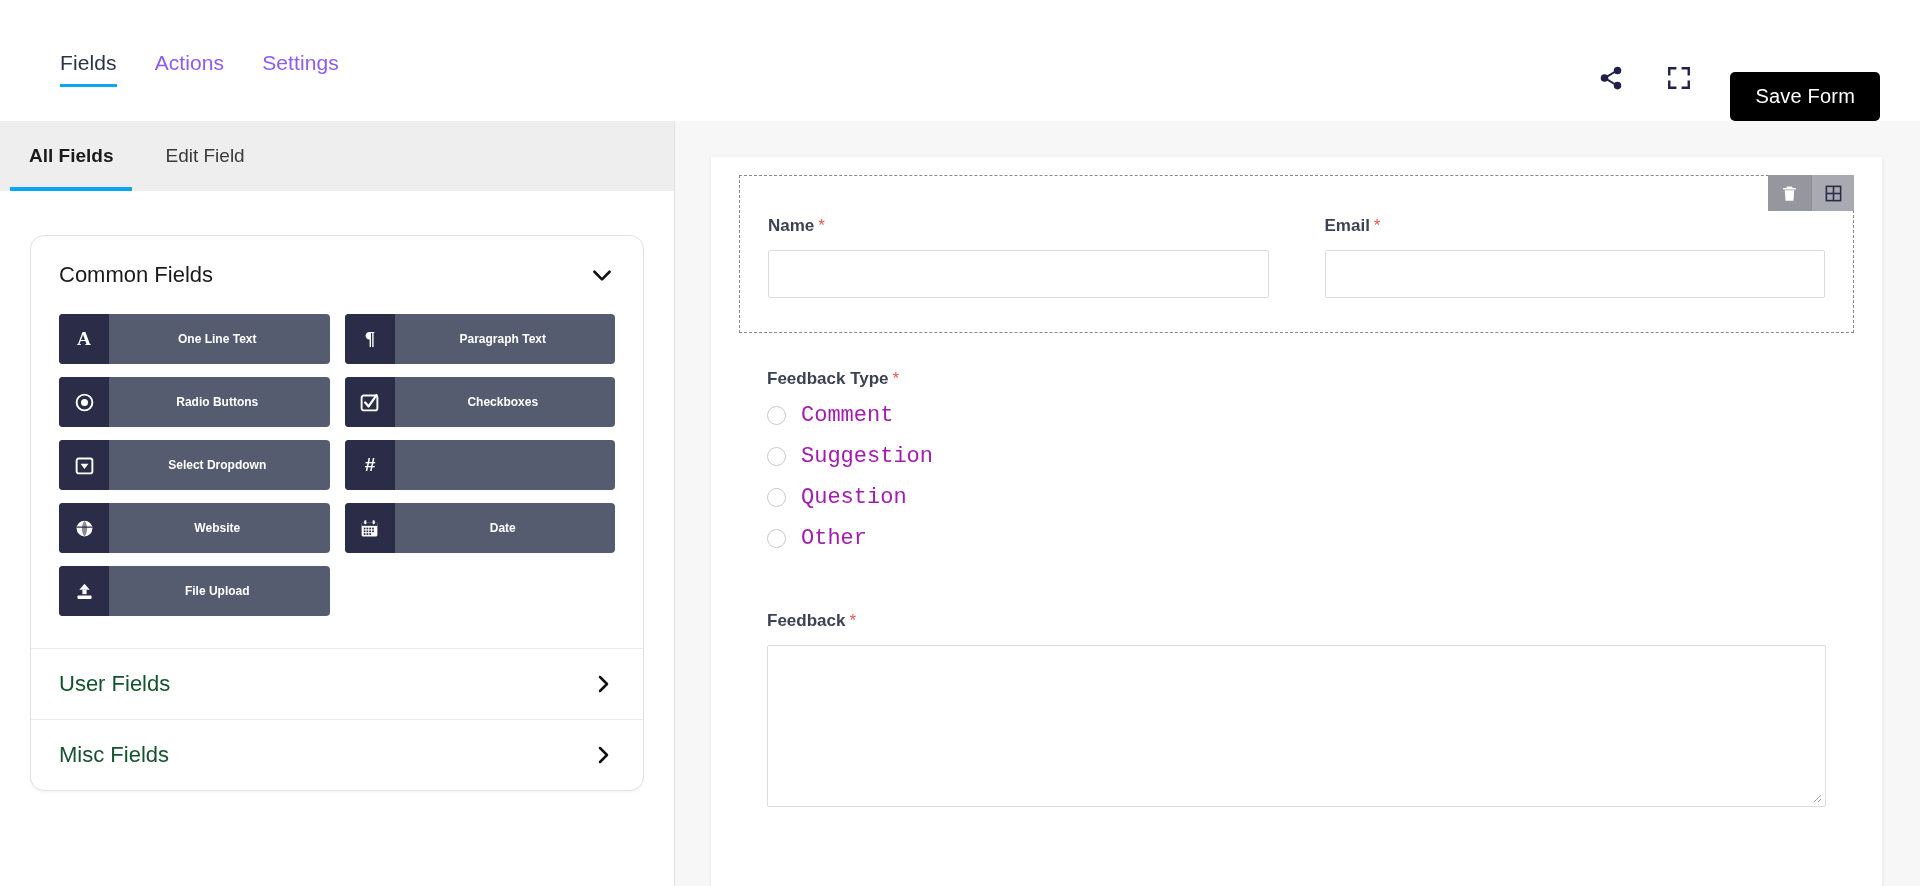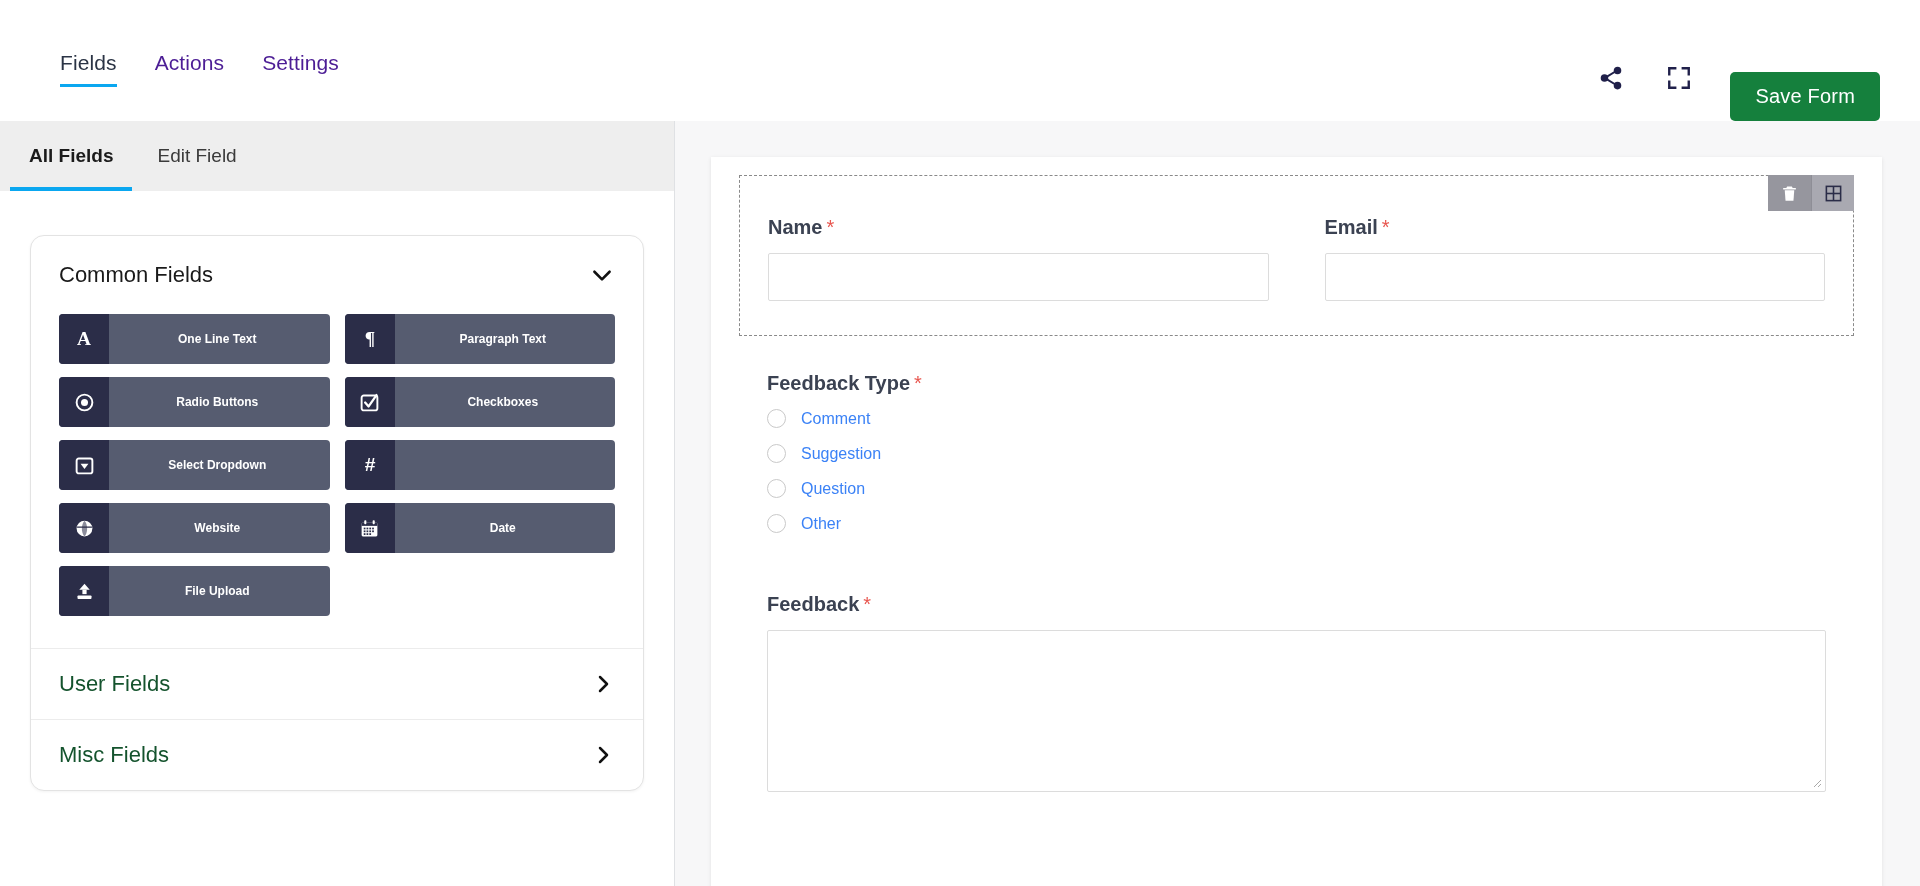--- a/index.html
+++ b/index.html
@@ -15,21 +15,21 @@
     height: 121px;
     background: #ffffff;
     display: flex;
     align-items: flex-end;
     padding: 0 40px 0 60px;
     position: relative;
   }
   .main-tabs { display: flex; align-items: flex-end; gap: 38px; height: 100%; padding-bottom: 34px; }
   .main-tab {
     font-size: 21px;
-    color: #4c1d95;
+    color: #8b5cf6;
     cursor: pointer;
     padding-bottom: 12px;
     position: relative;
     letter-spacing: .1px;
   }
   .main-tab.active { color: #2b3445; }
   .main-tab.active::after {
     content: "";
     position: absolute;
     left: 0; right: 0; bottom: 0;
@@ -43,21 +43,21 @@
     gap: 34px;
     padding-bottom: 0;
   }
   .icon-btn {
     width: 34px; height: 34px;
     display: flex; align-items: center; justify-content: center;
     cursor: pointer;
     color: #20204a;
   }
   .save-form-btn {
-    background: #15803d;
+    background: #000000;
     color: #fff;
     border: none;
     border-radius: 5px;
     font-size: 20px;
     font-family: "Liberation Sans", sans-serif;
     padding: 13px 25px;
     cursor: pointer;
     letter-spacing: .2px;
     margin-top: 37px;
   }
@@ -72,21 +72,21 @@
     border-right: 1px solid #dfe1e4;
     flex: 0 0 675px;
     position: relative;
   }
   .subtabs {
     height: 70px;
     background: #eeeeee;
     display: flex;
     align-items: center;
     padding-left: 22px;
-    gap: 30px;
+    gap: 38px;
   }
   .subtab {
     font-size: 19px;
     color: #3a3a3a;
     cursor: pointer;
     height: 70px;
     display: flex;
     align-items: center;
     position: relative;
     padding: 0 7px;
@@ -195,21 +195,21 @@
     width: 43px; height: 36px;
     display: flex; align-items: center; justify-content: center;
     cursor: pointer;
   }
   .tb.trash { background: #96969e; color: #fff; }
   .tb.grid { background: #a9a9b1; color: #2b2d48; border-left: 1px solid #8e8e96; }
 
   .cols-2 { display: flex; gap: 0; }
   .col { flex: 1; padding: 0 28px; }
   .field-label {
-    font-size: 20px;
+    font-size: 17px;
     color: #3b4252;
     font-weight: bold;
     margin-bottom: 14px;
     display: block;
   }
   .req { color: #e8564f; font-weight: normal; margin-left: 4px; }
   .text-input {
     width: 100%;
     height: 48px;
     border: 1px solid #dcdcdc;
@@ -229,21 +229,21 @@
     margin-bottom: 16px;
     cursor: pointer;
   }
   .radio-dot {
     width: 19px; height: 19px;
     border: 1px solid #c9c9c9;
     border-radius: 50%;
     background: #fff;
     flex: 0 0 19px;
   }
-  .radio-item span.rl { font-size: 16px; color: #3b82f6; }
+  .radio-item span.rl { font-size: 22px; color: #a21caf; font-family: Liberation Mono, monospace; }
   .textarea-field {
     width: 100%;
     height: 162px;
     border: 1px solid #dcdcdc;
     border-radius: 2px;
     resize: none;
     outline: none;
     font-family: "Liberation Sans", sans-serif;
     font-size: 17px;
     padding: 10px 12px;

